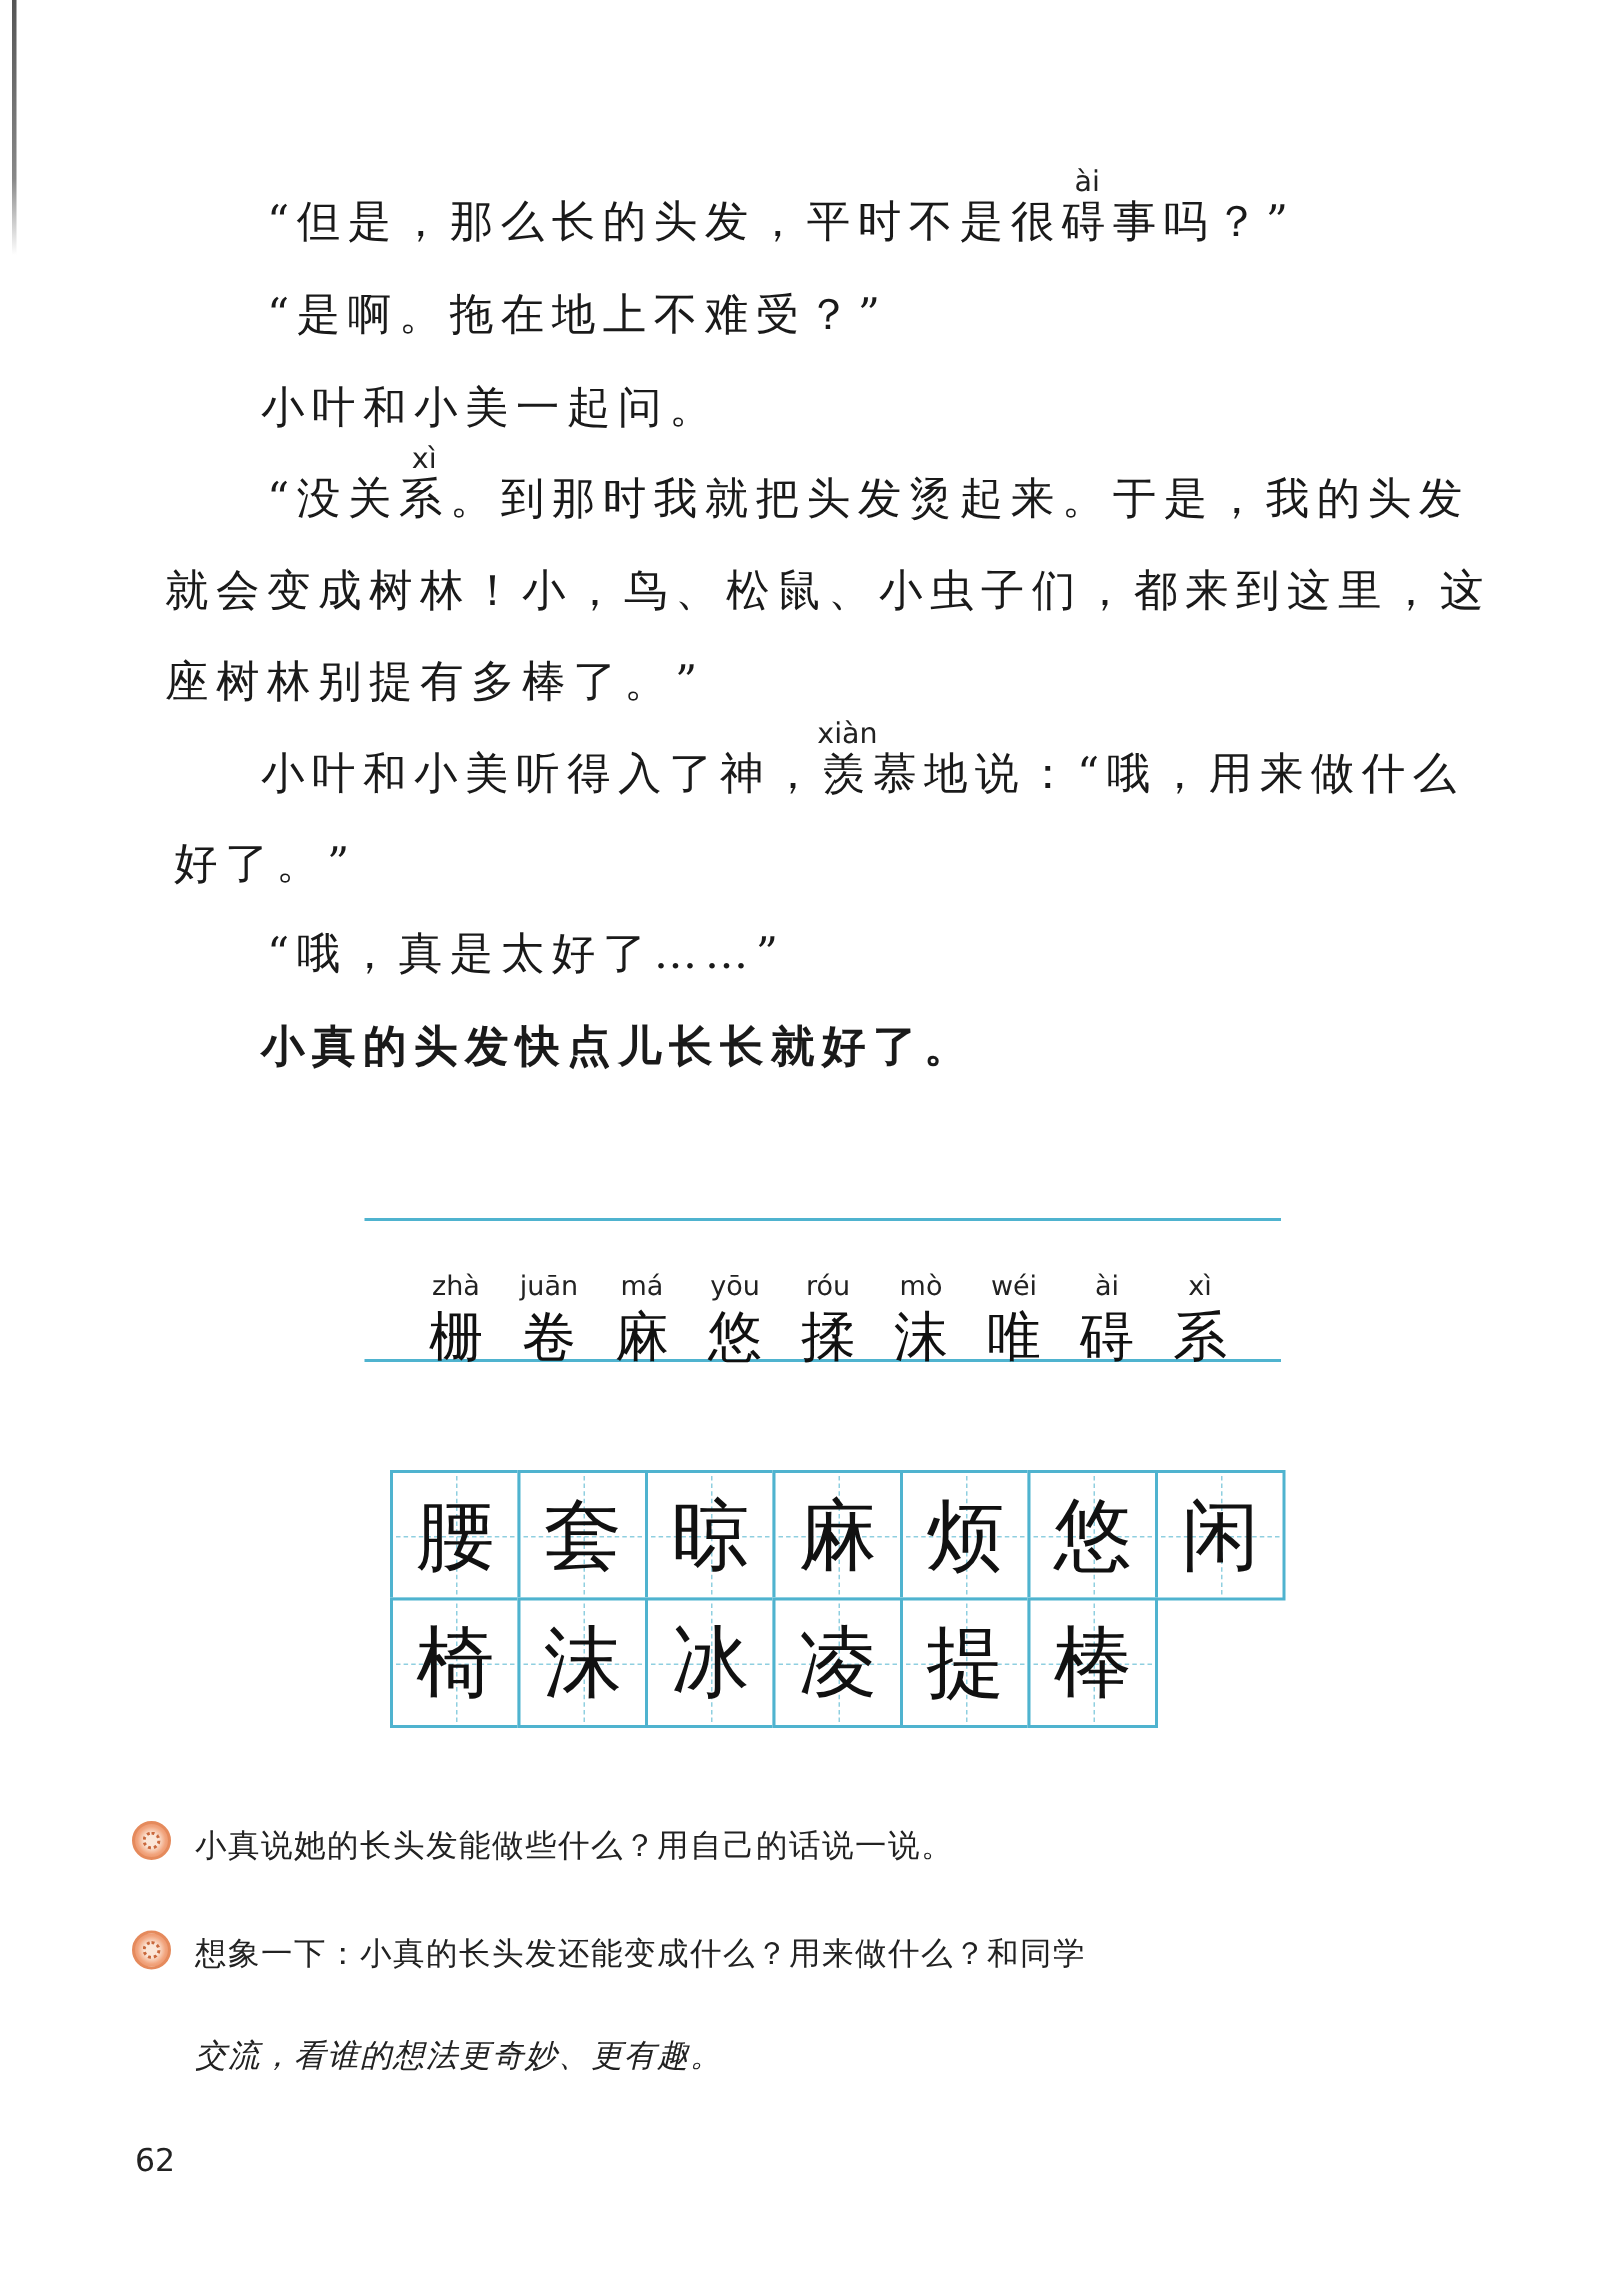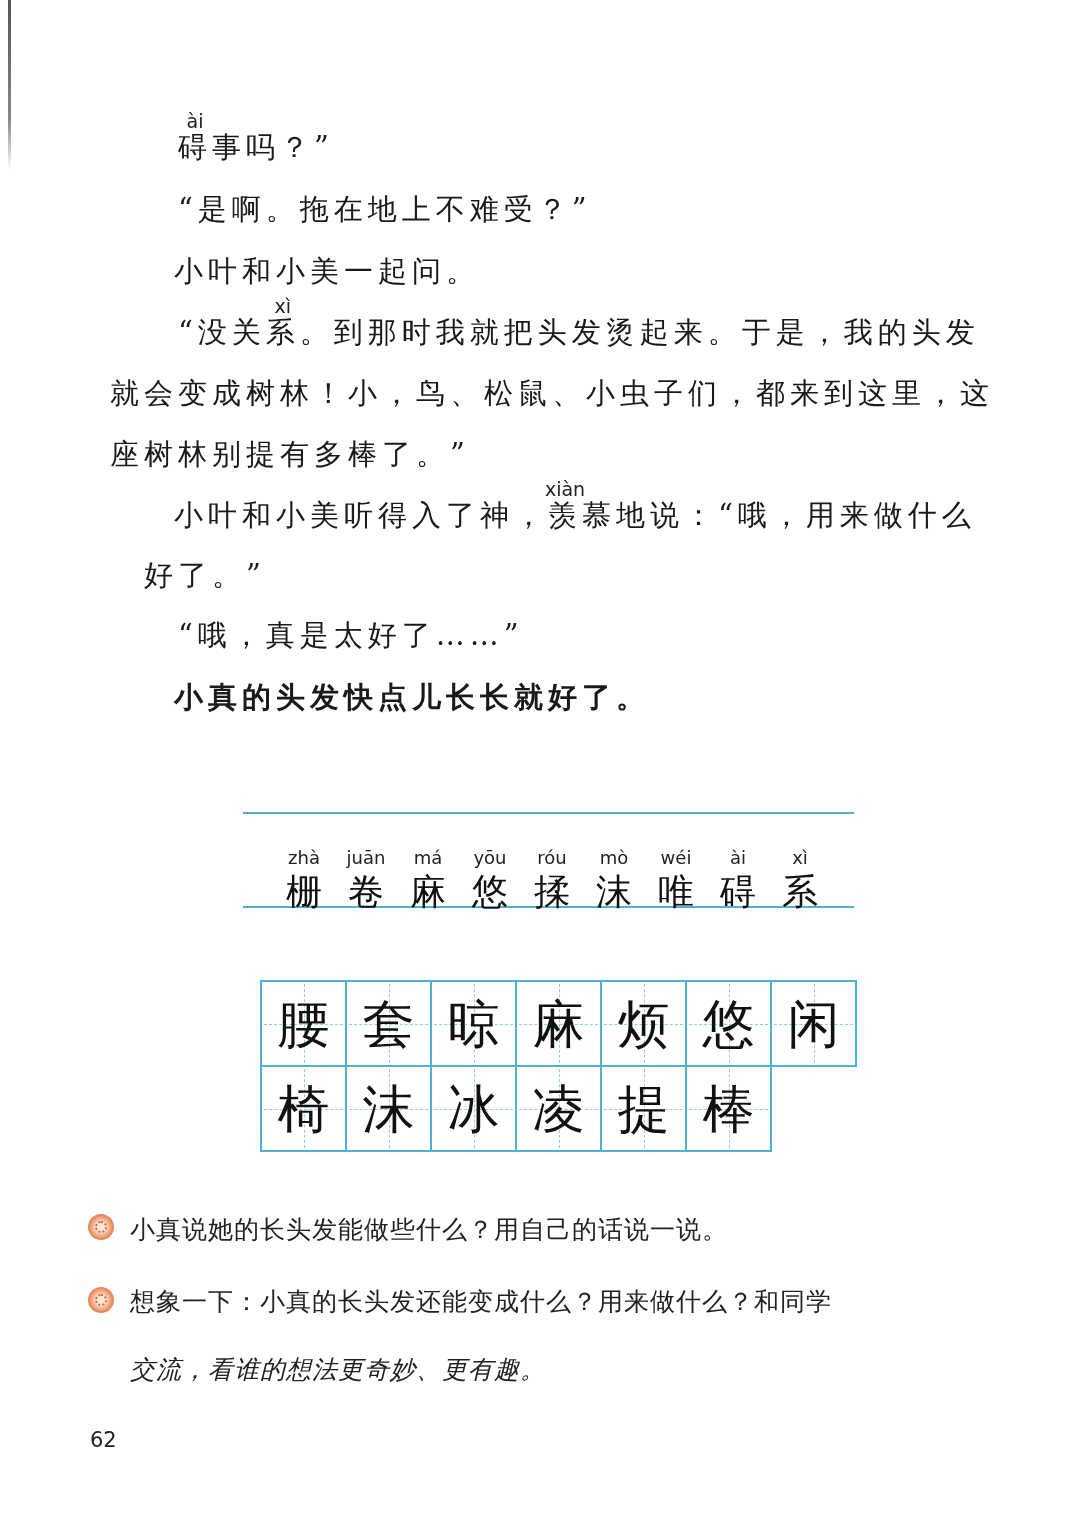--- a/index.html
+++ b/index.html
@@ -84,21 +84,21 @@
     }
     .cell span {
       position: relative; z-index: 1;
       font-size: 52px; color: #111; line-height: 1;
     }
 
     
     .question {
       position: absolute;
       font-family: "DejaVu Sans", "Liberation Sans", sans-serif;
-      font-size: 25px;
+      font-size: 21px;
       letter-spacing: 1px;
       color: #222;
       white-space: nowrap;
       line-height: 36px;
     }
     .q-icon {
       position: absolute;
       width: 26px; height: 26px; border-radius: 50%;
       background: radial-gradient(circle, #fbe6d8 30%, #f2a57e 60%, #e07e52 100%);
       border: 2px solid #e58a5c;
@@ -116,33 +116,33 @@
       font-size: 21px; color: #222;
     }
   </style>
 </head>
 <body>
 
 <div class="spine"></div>
 
 <div class="story">
   <div class="line" style="left:178px; top:130px;">
-    <span class="ruby-wrap"><span class="ruby">ài</span><span>碍</span></span><span>事吗？”</span>
+    <span>“但是，那么长的头发，平时不是很</span><span class="ruby-wrap"><span class="ruby">ài</span><span>碍</span></span><span>事吗？”</span>
   </div>
   <div class="line" style="left:178px; top:192px;">“是啊。拖在地上不难受？”</div>
   <div class="line" style="left:174px; top:254px;">小叶和小美一起问。</div>
   <div class="line" style="left:178px; top:315px;">
     <span>“没关</span><span class="ruby-wrap"><span class="ruby">xì</span><span>系</span></span><span>。到那时我就把头发烫起来。于是，我的头发</span>
   </div>
   <div class="line" style="left:110px; top:376px;">就会变成树林！小，鸟、松鼠、小虫子们，都来到这里，这</div>
   <div class="line" style="left:110px; top:437px;">座树林别提有多棒了。”</div>
   <div class="line" style="left:174px; top:498px;">
     <span>小叶和小美听得入了神，</span><span class="ruby-wrap"><span class="ruby">xiàn</span><span>羡</span></span><span>慕地说：“哦，用来做什么</span>
   </div>
-  <div class="line" style="left:116px; top:558px;margin-left:28px;">好了。”</div>
+  <div class="line" style="left:116px; top:558px;">好了。”</div>
   <div class="line" style="left:178px; top:618px;">“哦，真是太好了……”</div>
   <div class="line" style="left:174px; top:680px;font-weight:bold;">小真的头发快点儿长长就好了。</div>
 </div>
 
 <div class="vocab">
   <div class="vocab-items">
     <div class="vocab-item">
         <span class="py">zhà</span>
         <span class="hz">栅</span>
       </div>

